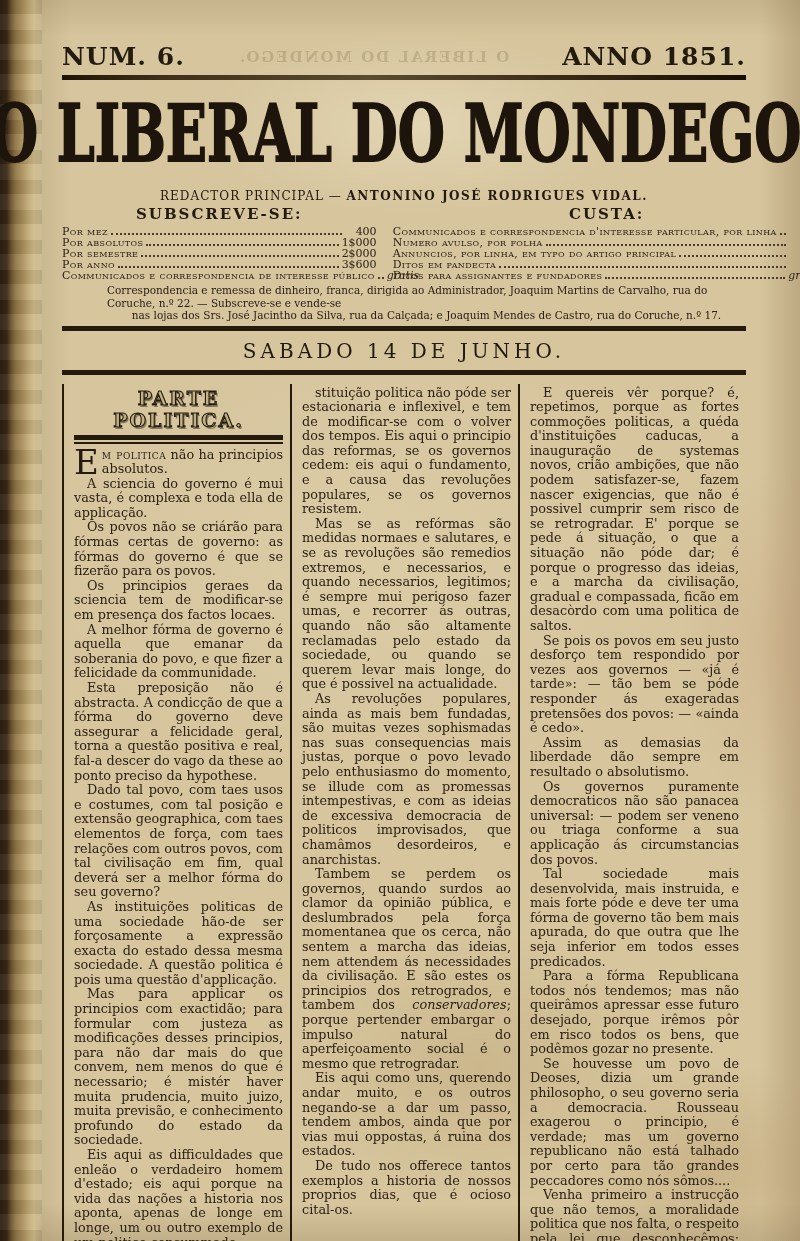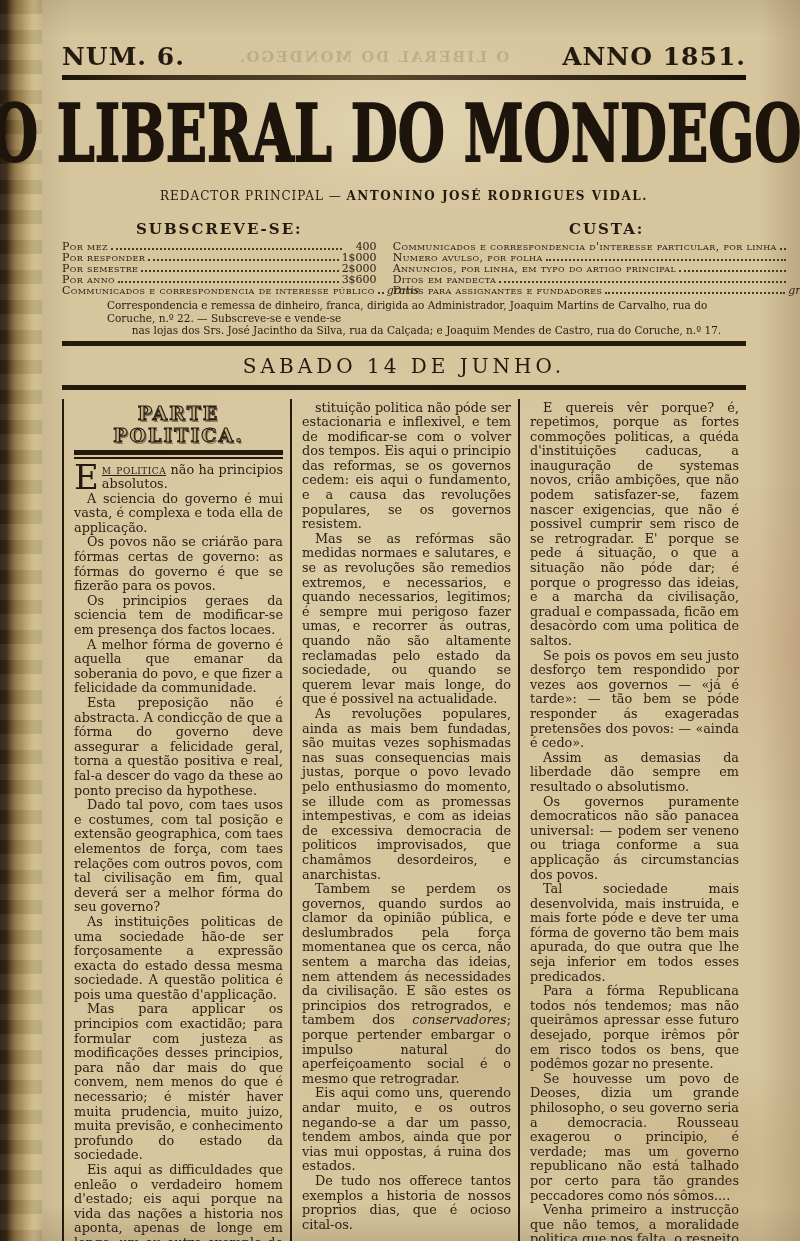--- a/index.html
+++ b/index.html
@@ -53,21 +53,21 @@
   h2.subtitle{
     margin:10px 0 0;text-align:center;font-size:19px;font-weight:600;
     letter-spacing:3px;color:#241b10;
   }
   .editor{
     margin-top:9px;text-align:center;font-size:12px;letter-spacing:1px;color:#241b10;
   }
   .editor .ed-name{font-weight:bold;letter-spacing:1.5px;}
 
   
-  .pricing{display:flex;margin-top:17px;}
+  .pricing{display:flex;margin-top:2px;}
   .pcol{display:flex;flex-direction:column;}
   .pcol.sub{width:46%;}
   .pcol.cost{flex:1;}
   .pcol h3{
     margin:0 0 3px;text-align:center;font-size:15px;letter-spacing:2px;
     font-weight:bold;color:#241b10;
   }
   .vdiv{width:2px;background:#241a0e;margin:2px 8px 0;}
   .price-row{display:flex;align-items:baseline;font-size:11px;line-height:11px;color:#2b2115;}
   .plabel{font-variant:small-caps;letter-spacing:.4px;white-space:nowrap;}
@@ -89,21 +89,21 @@
   .section-head{margin-bottom:4px;}
   .ornament{
     text-align:center;font-size:19px;font-weight:bold;letter-spacing:2px;
     color:#c4b184;-webkit-text-stroke:1.1px #241a0e;
     text-shadow:1.5px 1.5px 0 rgba(36,26,14,.45);
     padding:1px 0 4px;
   }
   .double-rule{height:2px;border-top:5px solid #241a0e;border-bottom:2px solid #241a0e;}
   p.lead{text-indent:0;}
   .dropcap{float:left;font-size:34px;line-height:26px;padding:1px 3px 0 0;color:#241b10;}
-  .sc{font-variant:small-caps;letter-spacing:.5px;text-decoration:underline;}
+  .sc{font-variant:small-caps;letter-spacing:.5px;}
 </style>
 </head>
 <body>
 
 <div class="scan">
   <div class="binding"></div>
 
   <div class="page">
 
     <header>
@@ -122,21 +122,21 @@
 
       <div class="pricing">
         <div class="pcol sub">
           <h3>SUBSCREVE-SE:</h3>
           <div class="price-row">
             <span class="plabel">Por mez</span>
             <span class="dots"></span>
             <span class="pval">400</span>
           </div>
           <div class="price-row">
-            <span class="plabel">Por responder</span>
+            <span class="plabel">Por absolutos</span>
             <span class="dots"></span>
             <span class="pval">1$000</span>
           </div>
           <div class="price-row">
             <span class="plabel">Por semestre</span>
             <span class="dots"></span>
             <span class="pval">2$000</span>
           </div>
           <div class="price-row">
             <span class="plabel">Por anno</span>

